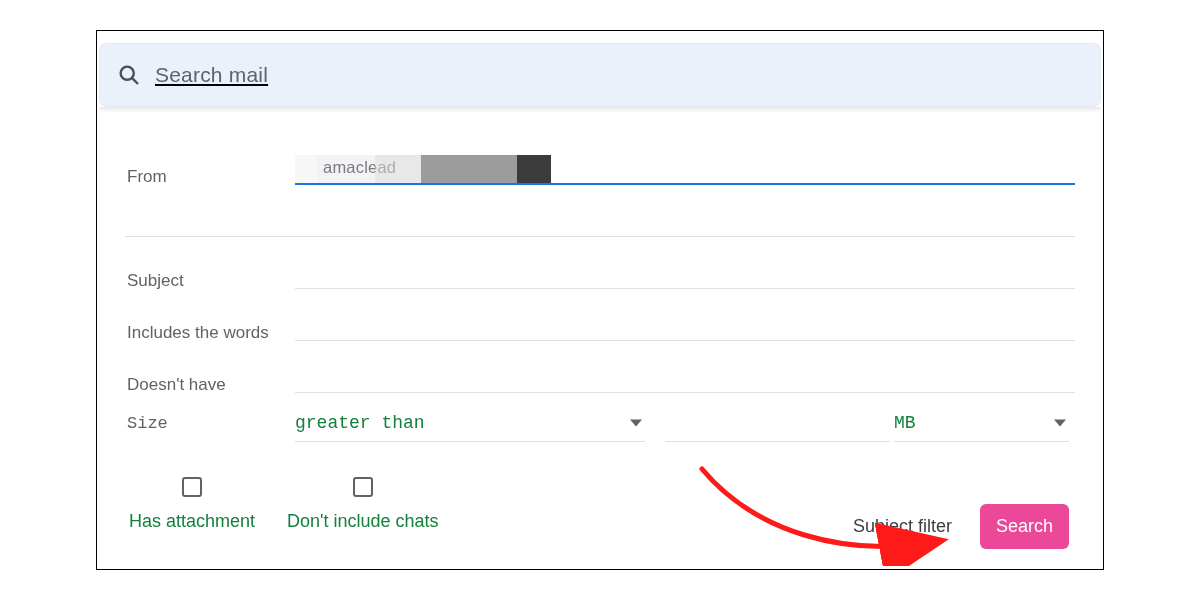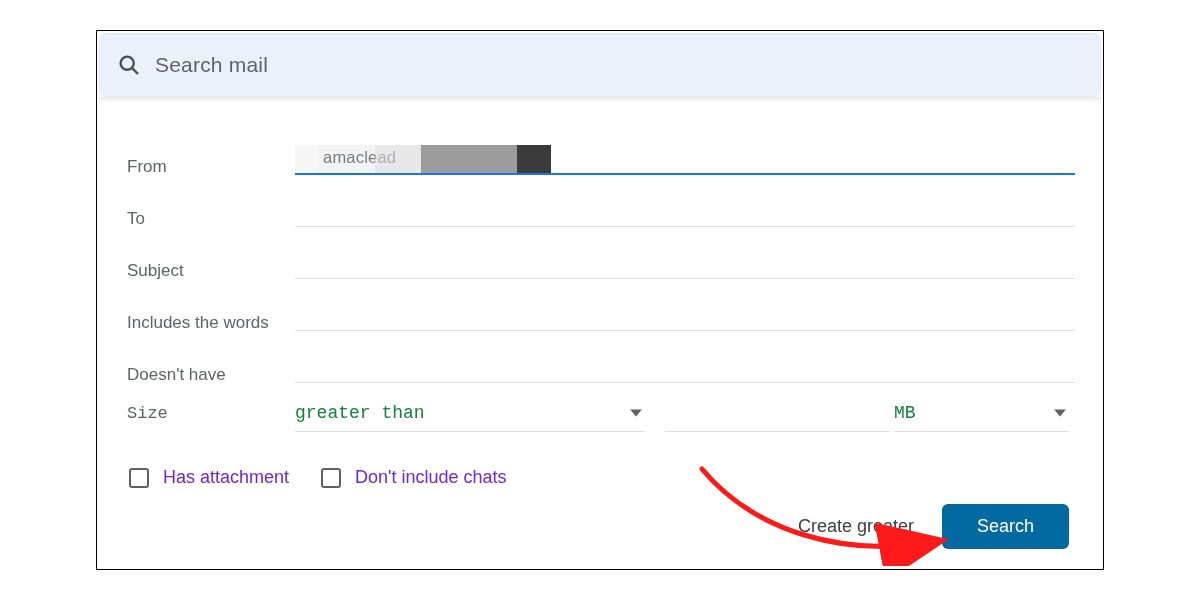--- a/index.html
+++ b/index.html
@@ -16,28 +16,29 @@
     left: 96px; top: 30px;
     width: 1008px; height: 540px;
     border: 1.5px solid #000;
     background: #fff;
     overflow: hidden;
   }
 
   
   .searchbar {
     position: relative;
-    margin: 2px 2px 0 2px;
+    margin: 12px 2px 0 2px;
     height: 64px;
     background: #eaf1fb;
     border-radius: 8px;
     display: flex;
     align-items: center;
     padding: 0 18px;
     box-shadow: 0 0 0 1px rgba(0,0,0,0.03) inset;
+    text-decoration: underline;
   }
   .searchbar .icon { width: 24px; height: 24px; color: #4b4f56; display:flex;align-items:center;justify-content:center; }
   .searchbar .ph {
     margin-left: 14px;
     font-size: 21px;
     color: #5f6368;
     letter-spacing: 0.2px;
   }
   .dropshadow {
     height: 6px;
@@ -110,48 +111,49 @@
   
   .checks {
     display: flex;
     align-items: center;
     gap: 32px;
     margin-top: 26px;
     padding-left: 4px;
   }
   .cb {
     display: flex; align-items: center; gap: 14px;
-    font-size: 18px; color: #6d28d9;
-    cursor: pointer;
+    font-size: 18px; color: #15803d;
+    cursor: pointer;
+    flex-direction: column;
   }
   .cb .box {
     width: 20px; height: 20px;
     border: 2.2px solid #5f6368;
     border-radius: 3px;
   }
 
   
   .footer {
     position: absolute;
     right: 34px; bottom: 20px;
     display: flex; align-items: center; gap: 28px;
   }
   .link {
     font-size: 18px;
     color: #3c4043;
     cursor: pointer;
   }
   .btn {
-    background: #0369a1;
+    background: #ec4899;
     color: #fff;
     font-size: 18px;
     font-weight: 500;
     border: none;
     border-radius: 6px;
-    padding: 12px 35px;
+    padding: 12px 16px;
     cursor: pointer;
   }
 
   
   .arrow {
     position: absolute;
     left: 597px; top: 430px;
     width: 260px; height: 105px;
     pointer-events: none;
   }
@@ -182,21 +184,20 @@
           <span class="redact r2"></span>
           <span class="from-value">amaclead</span>
           <span class="redact r3"></span>
           <span class="redact r4"></span>
           <span class="redact r5"></span>
           <div class="underline active"></div>
         </div>
       </div>
 
       <div class="row">
-        <div class="lbl">To</div>
         <div class="field">
           <div class="underline"></div>
         </div>
       </div>
 
       <div class="row">
         <div class="lbl">Subject</div>
         <div class="field">
           <div class="underline"></div>
         </div>
@@ -246,21 +247,21 @@
         </label>
         <label class="cb">
           <span class="box"></span>
           <span>Don't include chats</span>
         </label>
       </div>
 
     </div>
 
     <div class="footer">
-      <span class="link">Create greater</span>
+      <span class="link">Subject filter</span>
       <button class="btn">Search</button>
     </div>
 
     <svg class="arrow" viewBox="0 0 260 105">
       <defs>
         <marker id="ah" markerWidth="14" markerHeight="12" refX="12" refY="6" orient="auto">
           <path d="M0,0 L14,6 L0,12 Z" fill="#ff1a1a"></path>
         </marker>
       </defs>
       <path d="M 8 8 C 60 70, 150 98, 245 80" stroke="#ff1a1a" stroke-width="5" fill="none" marker-end="url(#ah)" stroke-linecap="round"></path>

